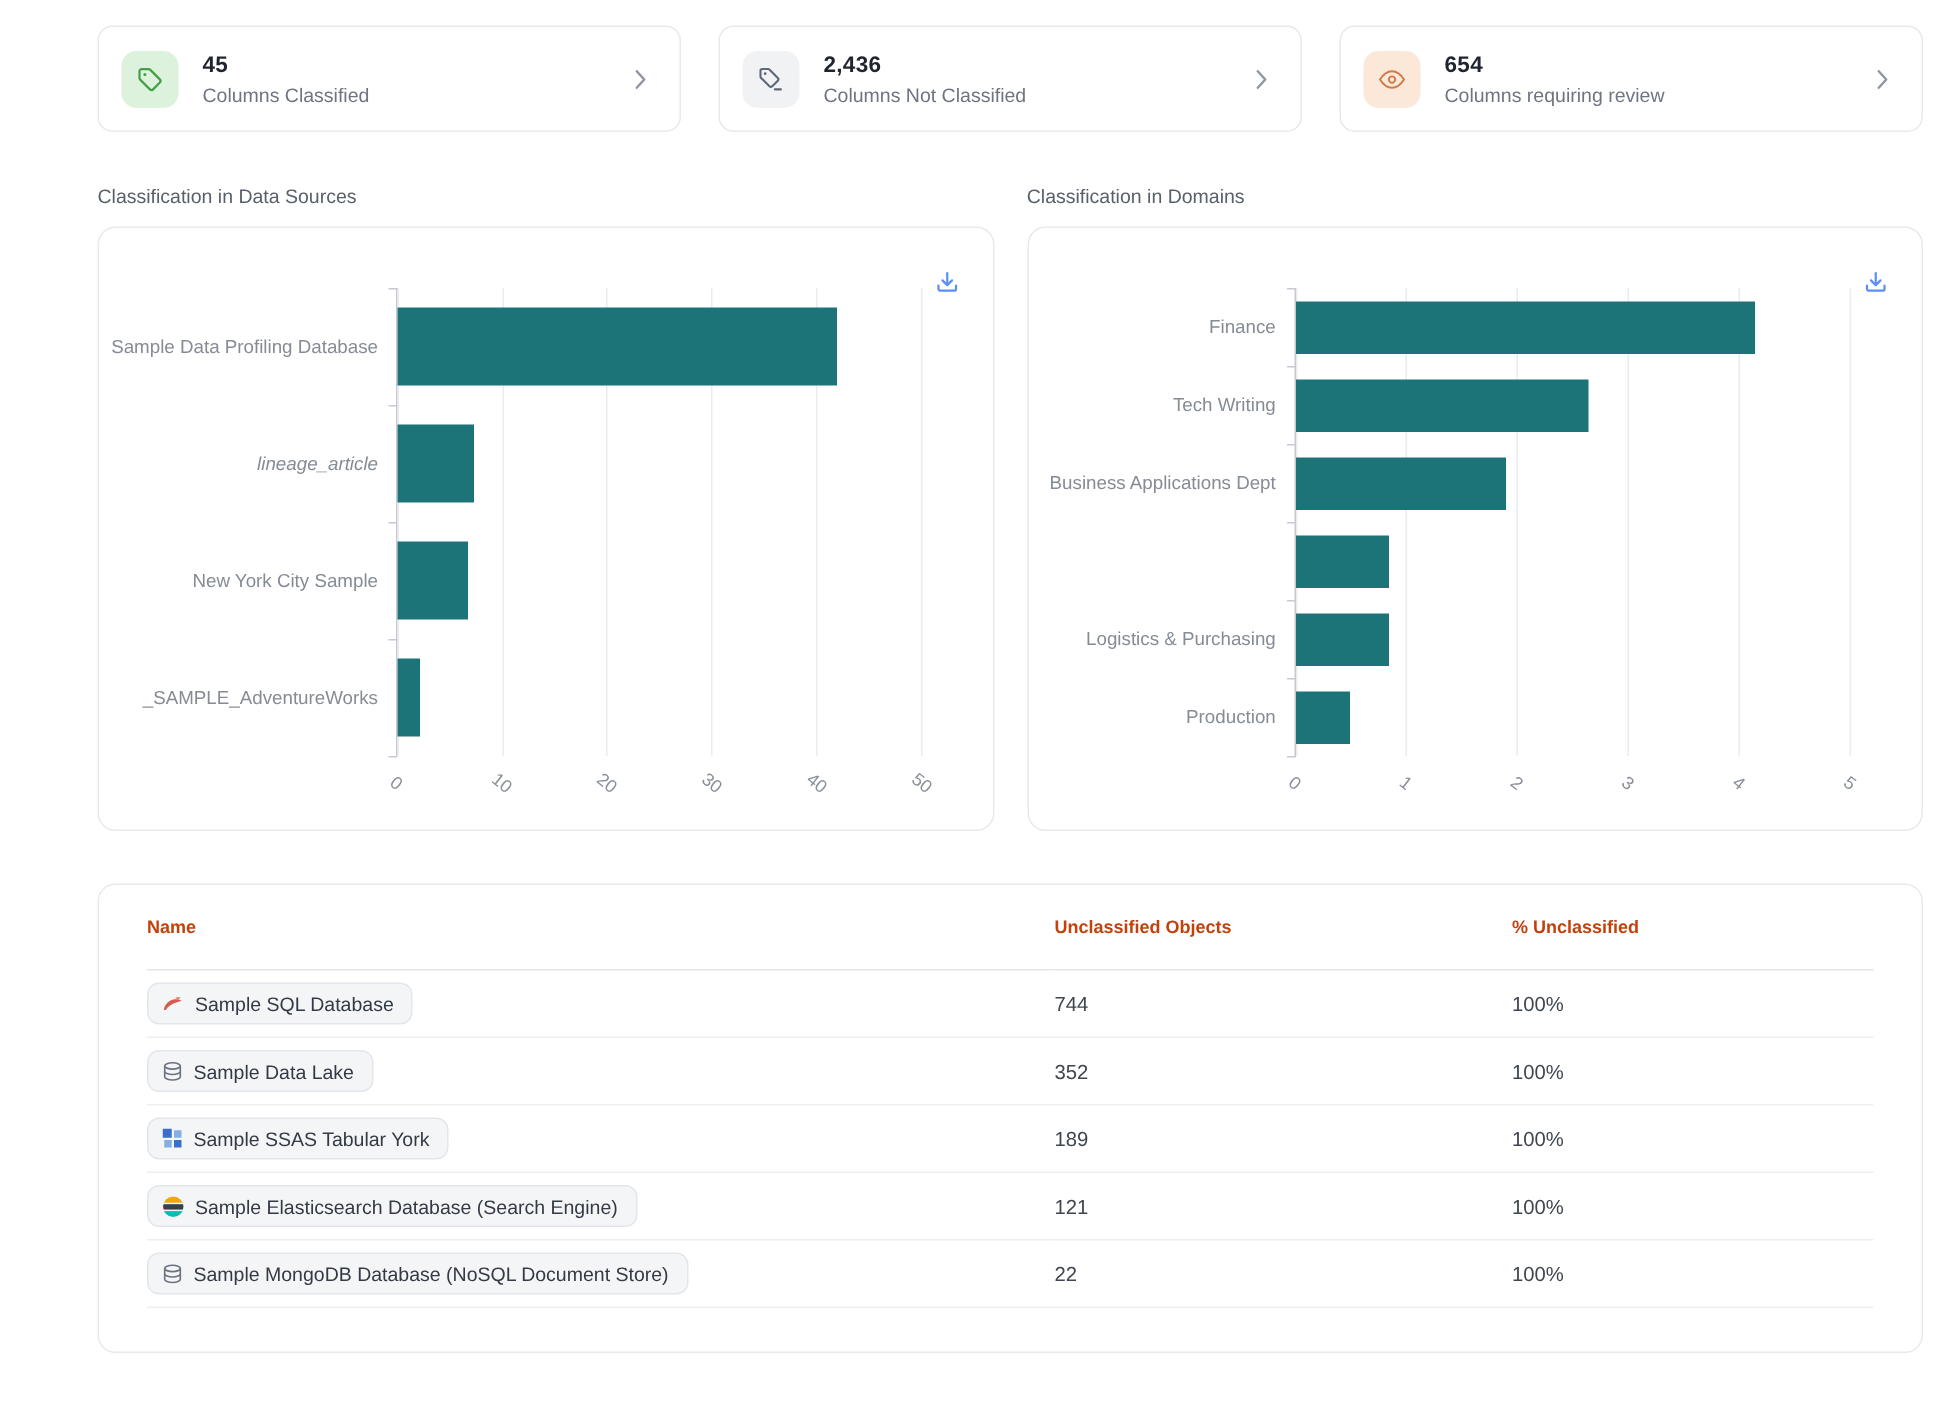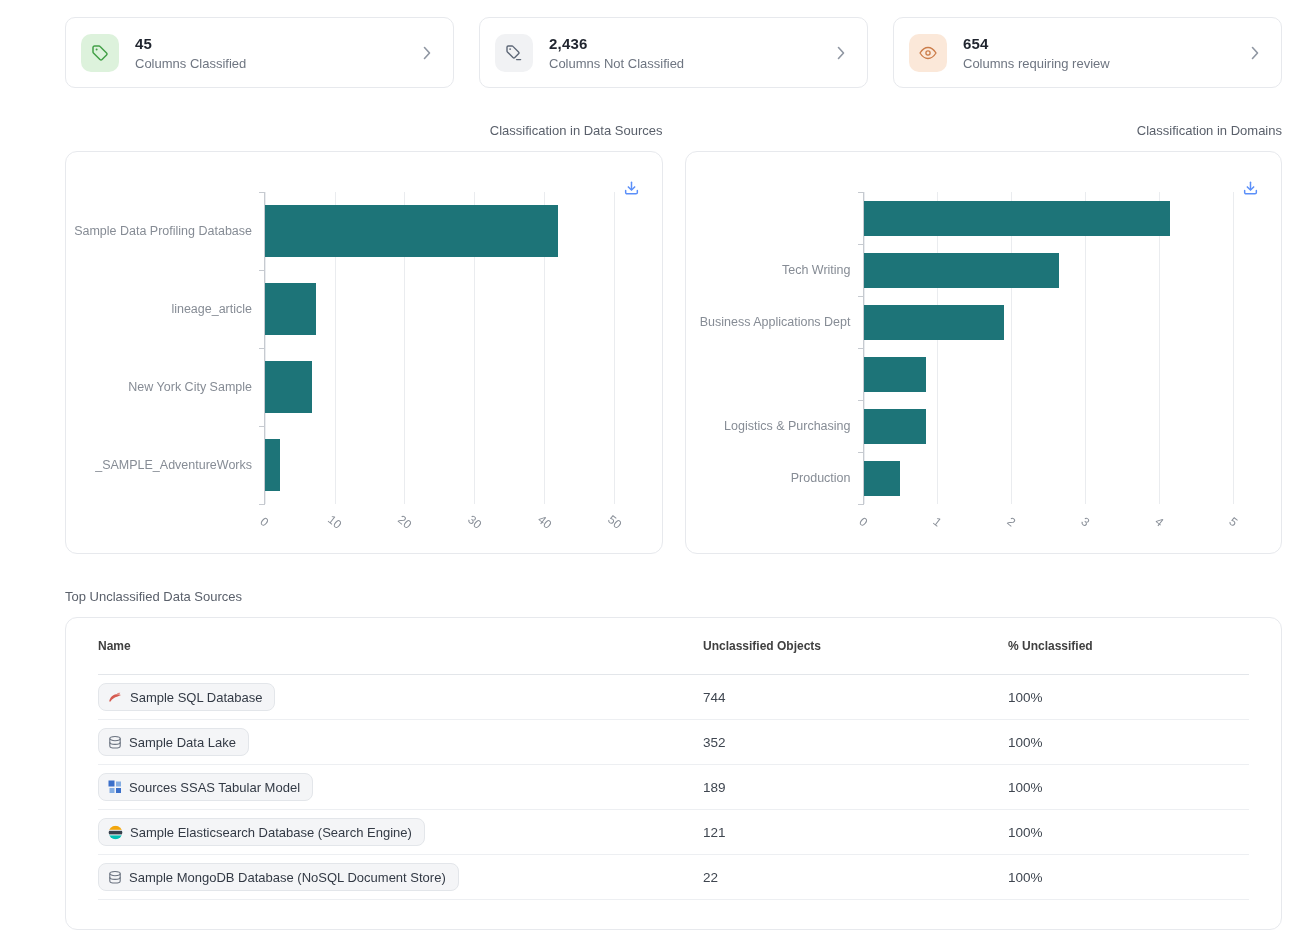--- a/index.html
+++ b/index.html
@@ -11,42 +11,42 @@
   .stat-card{flex:1;height:71px;background:#fff;border:1px solid #e7e9ed;border-radius:10px;
     display:flex;align-items:center;padding:0 22px 0 15px;box-sizing:border-box;cursor:pointer;}
   .stat-icon{width:38px;height:38px;border-radius:10px;display:flex;align-items:center;justify-content:center;flex:0 0 38px;}
   .stat-text{margin-left:16px;display:flex;flex-direction:column;gap:4px;}
   .stat-value{font-size:15px;font-weight:700;color:#1f242e;letter-spacing:.2px;}
   .stat-label{font-size:13px;color:#6e7581;}
   .stat-chevron{margin-left:auto;display:flex;}
 
   
   .charts-row{display:flex;gap:22px;margin-top:35px;}
-  .chart-block{flex:1;min-width:0;text-align:right;}
+  .chart-block{flex:1;min-width:0;}
   .section-title{font-size:13px;color:#5a606b;}
   .chart-card{margin-top:13px;height:403px;border:1px solid #e7e9ed;border-radius:12px;position:relative;background:#fff;box-sizing:border-box;}
   .download-btn{position:absolute;top:26px;right:20px;cursor:pointer;background:none;border:none;padding:2px;display:flex;}
 
   .plot-area{position:absolute;top:40px;left:var(--label-w);right:48px;height:312px;border-left:1px solid #c6cad0;}
   .gridline{position:absolute;top:0;bottom:0;width:1px;background:#eaecef;}
   .axis-tick{position:absolute;left:-6px;width:6px;height:1px;background:#c6cad0;}
   .bar{position:absolute;left:0;}
   .category-labels{position:absolute;top:40px;left:0;width:calc(var(--label-w) - 12px);height:312px;}
   .cat-label{position:absolute;left:0;right:0;display:flex;align-items:center;justify-content:flex-end;
     font-size:12.5px;color:#868c95;white-space:nowrap;}
   .x-axis-labels{position:absolute;left:var(--label-w);right:48px;top:354px;height:40px;}
   .x-label{position:absolute;font-size:12px;color:#8a9099;transform:translate(-45%,9px) rotate(38deg);}
 
   
   .table-section{margin-top:35px;}
   .table-card{margin-top:13px;height:313px;border:1px solid #e7e9ed;border-radius:12px;box-sizing:border-box;
     padding:0 32px;background:#fff;overflow:hidden;}
   table{width:100%;border-collapse:collapse;table-layout:fixed;}
   col.c1{width:605px;} col.c2{width:305px;}
-  thead th{height:56px;vertical-align:middle;text-align:left;font-size:12px;font-weight:700;color:#404040;
+  thead th{height:56px;vertical-align:middle;text-align:left;font-size:12px;font-weight:700;color:#c2410c;
     border-bottom:1px solid #e3e6ea;padding:0;}
   tbody td{height:44px;vertical-align:middle;border-bottom:1px solid #edeff2;font-size:13.5px;color:#3f4650;padding:0;}
   .chip{display:inline-flex;align-items:center;gap:7px;height:26px;padding:0 12px 0 9px;background:#f4f5f7;
     border:1px solid #e3e6ea;border-radius:8px;font-size:13px;color:#333a45;cursor:pointer;white-space:nowrap;}
   .chip .ci{display:flex;align-items:center;}
 </style>
 </head>
 <body>
 
 <div class="page">
@@ -116,21 +116,21 @@
       <div class="chart-card" style="--label-w:198px">
         <button class="download-btn">
           <svg width="17" height="17" viewBox="0 0 16 16" fill="none" stroke="#5b8ff9" stroke-width="1.4" stroke-linecap="round" stroke-linejoin="round">
             <path d="M8 2v7"></path>
               <path d="M5 6.5 8 9.5l3-3"></path>
               <path d="M2.5 9.8v1.9a1.3 1.3 0 0 0 1.3 1.3h8.4a1.3 1.3 0 0 0 1.3-1.3V9.8"></path>
           </svg>
         </button>
         <div class="category-labels">
             <div class="cat-label" style="top: 0px; height: 78px;">Sample Data Profiling Database</div>
-            <div class="cat-label" style="top: 78px; height: 78px;">lineage_article</div>
+            <div class="cat-label" style="top: 78px; height: 78px; font-style: italic;">lineage_article</div>
             <div class="cat-label" style="top: 156px; height: 78px;">New York City Sample</div>
             <div class="cat-label" style="top: 234px; height: 78px;">_SAMPLE_AdventureWorks</div>
           </div>
         <div class="plot-area">
             <div class="gridline" style="left: 0%;"></div>
             <div class="gridline" style="left: 20%;"></div>
             <div class="gridline" style="left: 40%;"></div>
             <div class="gridline" style="left: 60%;"></div>
             <div class="gridline" style="left: 80%;"></div>
             <div class="gridline" style="left: 100%;"></div>
@@ -159,20 +159,21 @@
       <div class="section-title">Classification in Domains</div>
       <div class="chart-card" style="--label-w:177px">
         <button class="download-btn">
           <svg width="17" height="17" viewBox="0 0 16 16" fill="none" stroke="#5b8ff9" stroke-width="1.4" stroke-linecap="round" stroke-linejoin="round">
             <path d="M8 2v7"></path>
               <path d="M5 6.5 8 9.5l3-3"></path>
               <path d="M2.5 9.8v1.9a1.3 1.3 0 0 0 1.3 1.3h8.4a1.3 1.3 0 0 0 1.3-1.3V9.8"></path>
           </svg>
         </button>
         <div class="category-labels">
+            <div class="cat-label" style="top: 0px; height: 52px;">Finance</div>
             <div class="cat-label" style="top: 52px; height: 52px;">Tech Writing</div>
             <div class="cat-label" style="top: 104px; height: 52px;">Business Applications Dept</div>
             <div class="cat-label" style="top: 208px; height: 52px;">Logistics &amp; Purchasing</div>
             <div class="cat-label" style="top: 260px; height: 52px;">Production</div>
           </div>
         <div class="plot-area">
             <div class="gridline" style="left: 0%;"></div>
             <div class="gridline" style="left: 20%;"></div>
             <div class="gridline" style="left: 40%;"></div>
             <div class="gridline" style="left: 60%;"></div>
@@ -198,21 +199,20 @@
             <div class="x-label" style="left: 40%;">2</div>
             <div class="x-label" style="left: 60%;">3</div>
             <div class="x-label" style="left: 80%;">4</div>
             <div class="x-label" style="left: 100%;">5</div>
           </div>
       </div>
     </div>
   </div>
 
   <div class="table-section">
-    <div class="section-title">Top Unclassified Data Sources</div>
     <div class="table-card">
       <table>
         <colgroup>
             <col class="c1">
             <col class="c2">
             <col>
           </colgroup>
         <thead>
           <tr>
             <th>Name</th>
@@ -251,21 +251,21 @@
             <tr>
               <td><span class="chip">
                   <span class="ci">
                     <svg width="14" height="14" viewBox="0 0 14 14">
                       <rect x="0.5" y="0.5" width="6" height="6" fill="#3a6fca"></rect>
                       <rect x="8" y="1.5" width="5" height="5" fill="#85aee3"></rect>
                       <rect x="1.5" y="8" width="5" height="5" fill="#85aee3"></rect>
                       <rect x="8" y="8" width="5" height="5" fill="#3a6fca"></rect>
                     </svg>
                   </span>
-                  <span>Sources SSAS Tabular Model</span>
+                  <span>Sample SSAS Tabular York</span>
                 </span></td>
               <td>189</td>
               <td>100%</td>
             </tr>
             <tr>
               <td><span class="chip">
                   <span class="ci">
                     <svg width="15" height="15" viewBox="0 0 15 15">
                       <defs>
                         <clipPath id="esclip">

